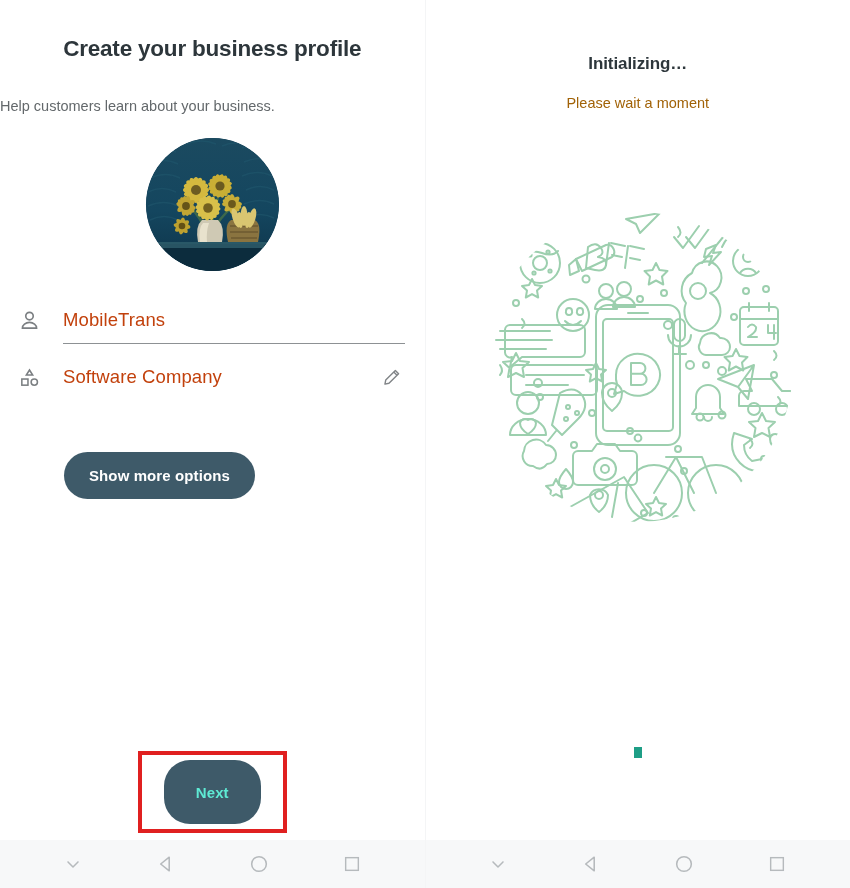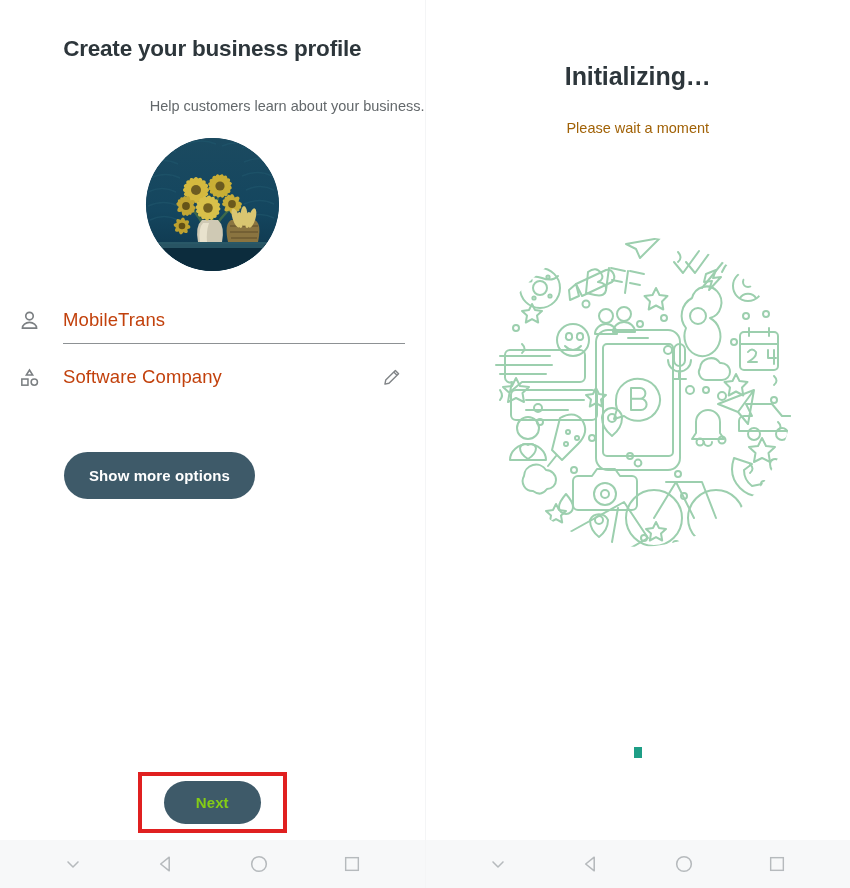--- a/index.html
+++ b/index.html
@@ -39,21 +39,21 @@
   .title {
     text-align: center;
     font-size: 22.5px;
     font-weight: bold;
     color: #2d363b;
     letter-spacing: -0.2px;
     margin: 12px;
     padding-top: 24px;
   }
   .subtitle {
-    text-align: right;
+    text-align: left;
     font-size: 14.5px;
     color: #63686b;
     margin: 0;
     padding-top: 24px;
   }
   .avatar-wrap {
     display: flex;
     justify-content: center;
     padding-top: 24px;
   }
@@ -139,38 +139,38 @@
   .next-highlight {
     border: 4px solid #e02020;
     padding: 5px 22px;
     background: #ffffff;
   }
   .btn-next {
     display: inline-flex;
     align-items: center;
     justify-content: center;
     background: #3e5a69;
-    color: #84cc16;
+    color: #5eead4;
     font-size: 15px;
     font-weight: bold;
     border: none;
     border-radius: 26px;
     width: 97px;
-    height: 43px;
+    height: 64px;
     letter-spacing: 0.1px;
     cursor: pointer;
   }
 
   
   .init-title {
     text-align: center;
-    font-size: 25px;
+    font-size: 17px;
     font-weight: bold;
     color: #2d363b;
-    margin: 16px;
+    margin: 8px;
     padding-top: 46px;
     letter-spacing: -0.1px;
   }
   .init-sub {
     text-align: center;
     font-size: 14.5px;
     color: #a16207;
     margin: 0;
     padding-top: 13px;
   }

